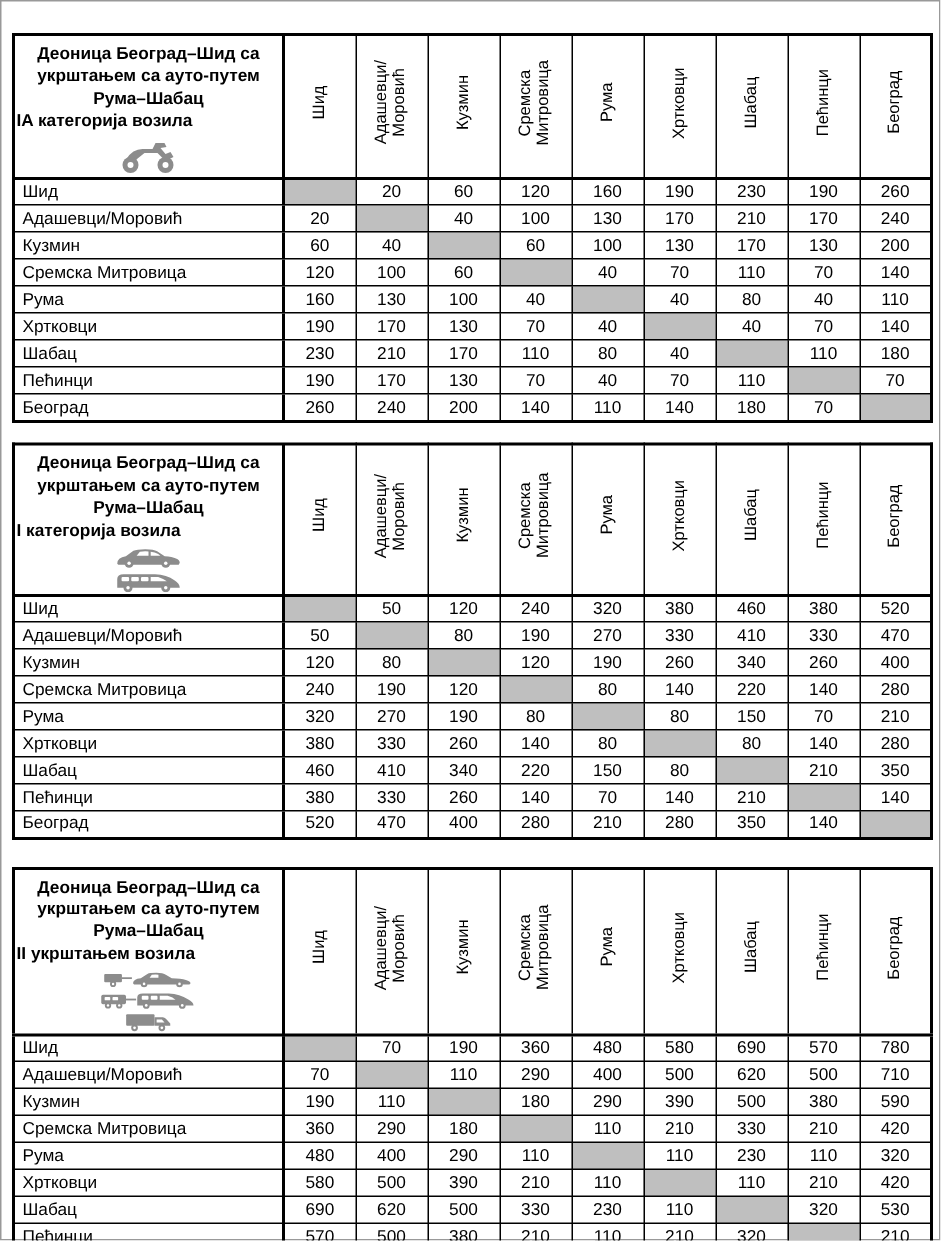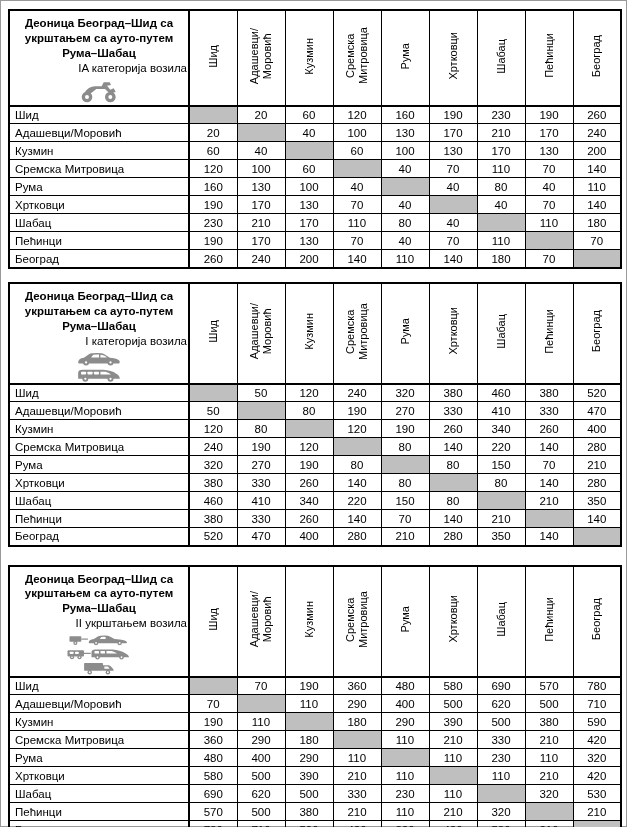--- a/index.html
+++ b/index.html
@@ -1,33 +1,33 @@
 <!DOCTYPE html>
 <html><head>
 <meta charset="utf-8">
 <style>
   html,body { margin:0; padding:0; background:#fff; }
   .page {
     width:627px; height:827px; box-sizing:border-box;
     border:1px solid #999; background:#fff;
-    padding:8px 7px;
+    padding:21px 7px;
     font-family:"Liberation Sans", sans-serif; color:#000;
   }
   table.toll {
     border-collapse:collapse; table-layout:fixed; width:612px;
     border:2.5px solid #000;
   }
   table.toll col.c-label { width:180px; }
   table.toll col.c-data  { width:48px; }
   .tbl-1 { margin-bottom:13px; }
   .tbl-2 { margin-bottom:18px; }
   thead td { border:1px solid #000; border-bottom:2.5px solid #000; vertical-align:middle; }
   td.title-cell { border-right:2px solid #000; vertical-align:top; }
   .t-title { font-weight:bold; font-size:11.5px; line-height:1.3; text-align:center; padding:4px 10px 0 10px; }
-  .t-cat   { font-weight:normal; font-size:11.5px; line-height:1.3; text-align:right; }
+  .t-cat   { font-weight:bold; font-size:11.5px; line-height:1.3; text-align:left; }
   .icons { display:flex; flex-direction:column; align-items:center; gap:1px; margin-top:2px; }
   .vicon { fill:#8c8c8c; display:block; }
   .vicon-motorcycle  { width:40px; height:26px; }
   .vicon-car         { width:46px; height:15px; }
   .vicon-van         { width:46px; height:15px; }
   .vicon-car-trailer { width:62px; height:12.5px; }
   .vicon-van-trailer { width:66px; height:13px; }
   .vicon-truck       { width:35px; height:14px; }
   td.vert { text-align:center; padding:2px 0; }
   td.vert span {

